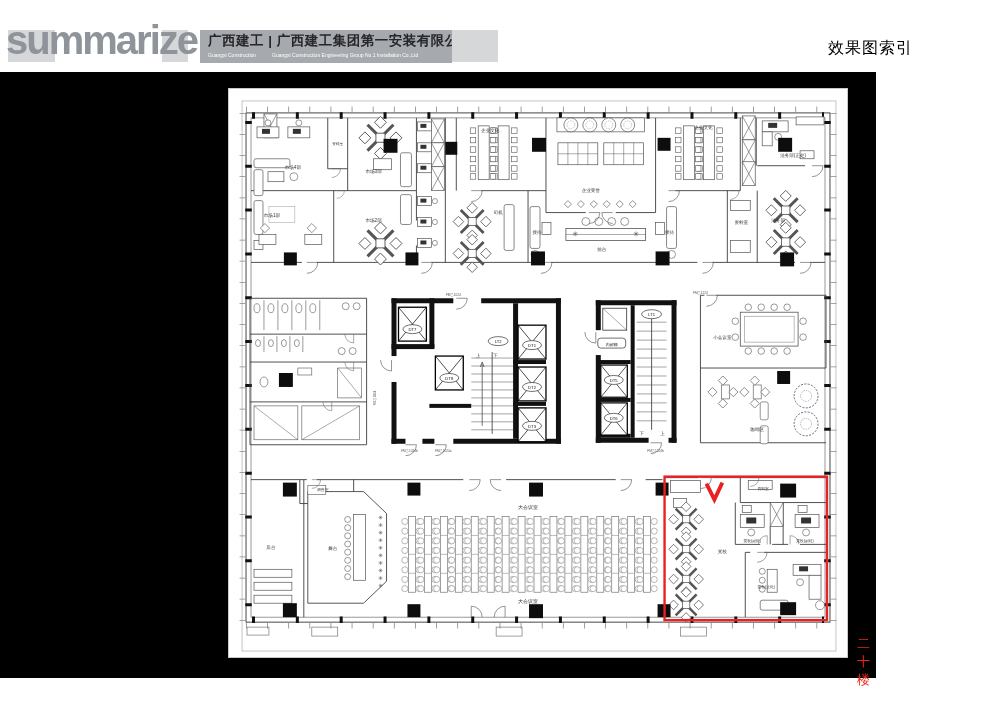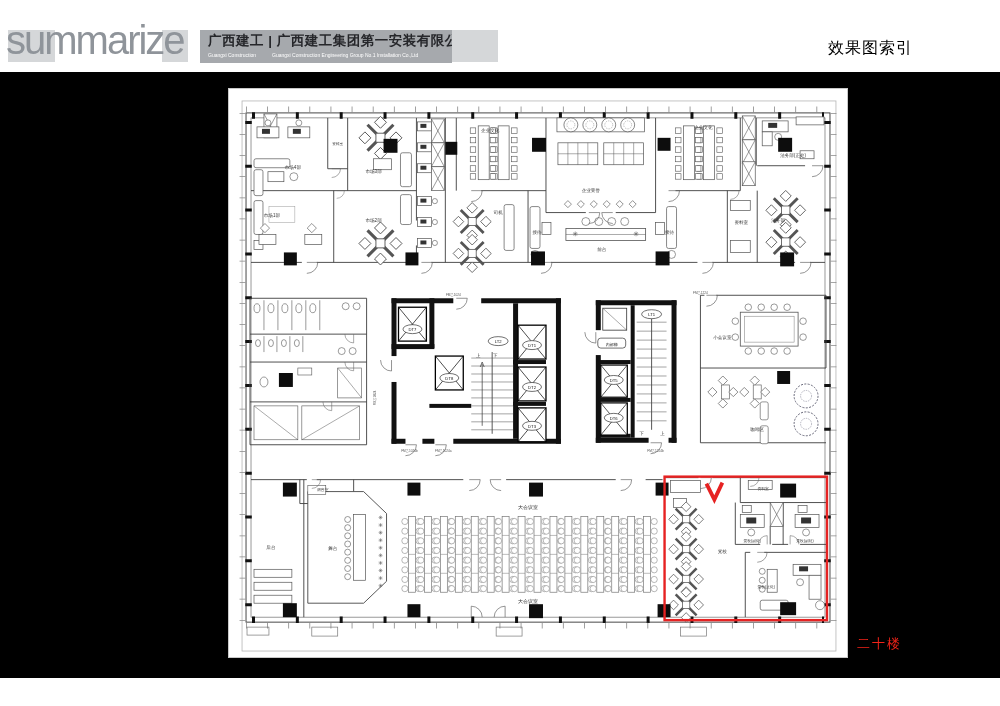--- a/index.html
+++ b/index.html
@@ -4,29 +4,29 @@
 <style>
   html,body{margin:0;padding:0;background:#fff;}
   body{width:1000px;height:706px;position:relative;overflow:hidden;
        font-family:"Liberation Sans",sans-serif;}
   
   .hdr{position:absolute;left:0;top:0;width:1000px;height:72px;background:#fff;}
   .logo-sq{position:absolute;background:#d5d7d9;}
   .sq1{left:8px;top:30px;width:47px;height:32px;}
   .sq2{left:162px;top:30px;width:26px;height:32px;}
   .sq3{left:452px;top:30px;width:46px;height:32px;}
-  .logo-txt{position:absolute;left:6px;top:20px;font-size:40px;font-weight:400;
+  .logo-txt{position:absolute;left:6px;top:20px;font-size:40px;font-weight:700;
             letter-spacing:-2px;color:#8f949a;line-height:40px;}
   .co-bar{position:absolute;left:200px;top:30px;width:252px;height:33px;background:#a6a9ad;
           box-sizing:border-box;padding:2px 6px 0 8px;}
   .co-cn{font-size:13.5px;font-weight:bold;color:#26272b;white-space:nowrap;letter-spacing:.5px;}
   .co-en{margin-top:2px;font-size:5px;color:#fff;display:flex;gap:16px;white-space:nowrap;}
   .page-title{position:absolute;left:828px;top:38px;font-size:16px;color:#000;letter-spacing:1px;}
   
-  .canvas{position:absolute;left:0;top:72px;width:1000px;height:606px;background:#000;}
+  .canvas{position:absolute;left:0;top:72px;width:876px;height:606px;background:#000;}
   .sheet{position:absolute;left:228px;top:16px;width:620px;height:570px;background:#fff;
          border:1px solid #c9c9c9;box-sizing:border-box;}
   .floor-label{position:absolute;left:857px;top:563px;font-size:13px;color:#f32318;letter-spacing:2px;}
   svg text{font-family:"Liberation Sans",sans-serif;}
   .rl{font-size:4.6px;fill:#333;text-anchor:middle;}
   .el{font-size:4.2px;fill:#111;text-anchor:middle;}
   .fm{font-size:3.2px;fill:#555;text-anchor:middle;}
   .ud{font-size:4.5px;fill:#222;text-anchor:middle;}
 </style>
 </head>

